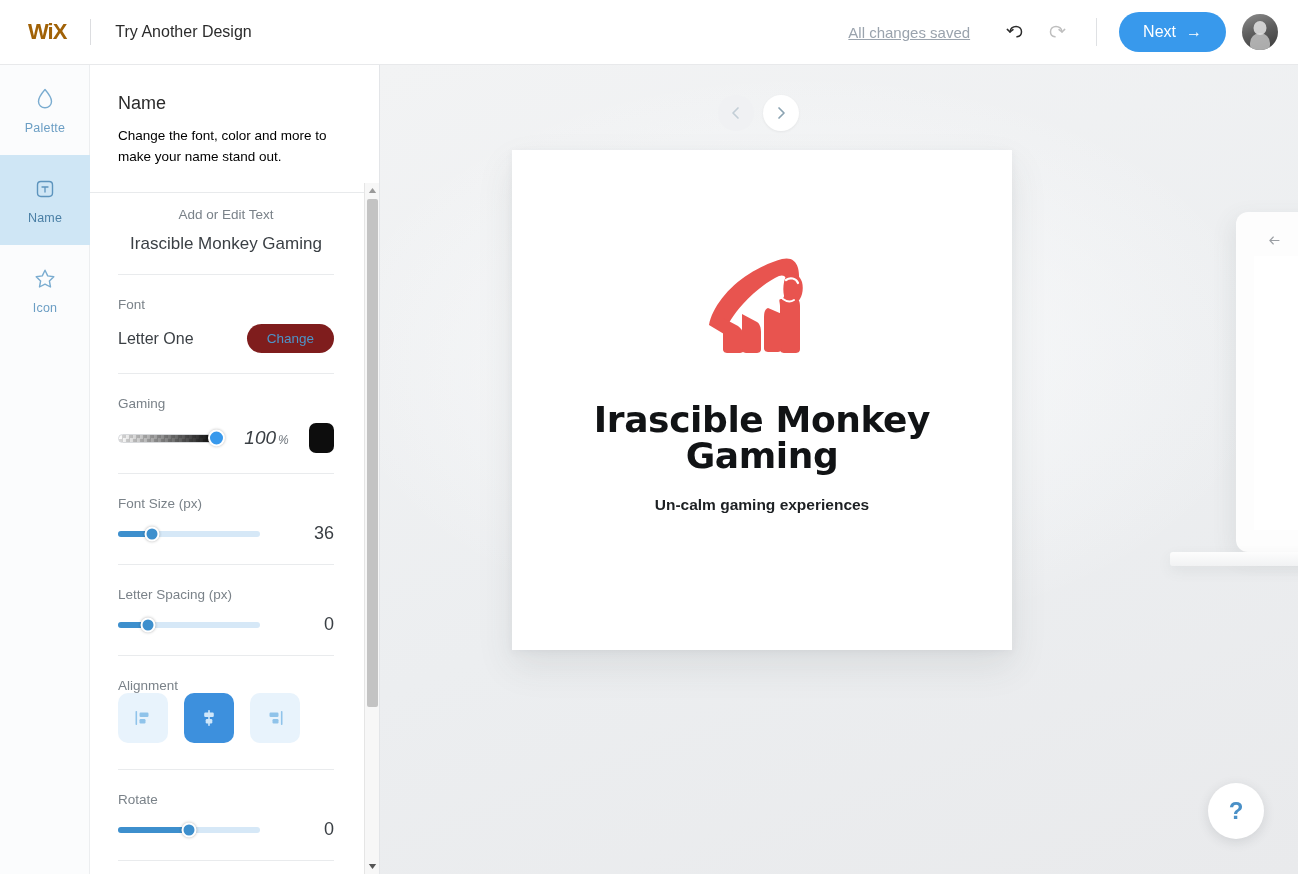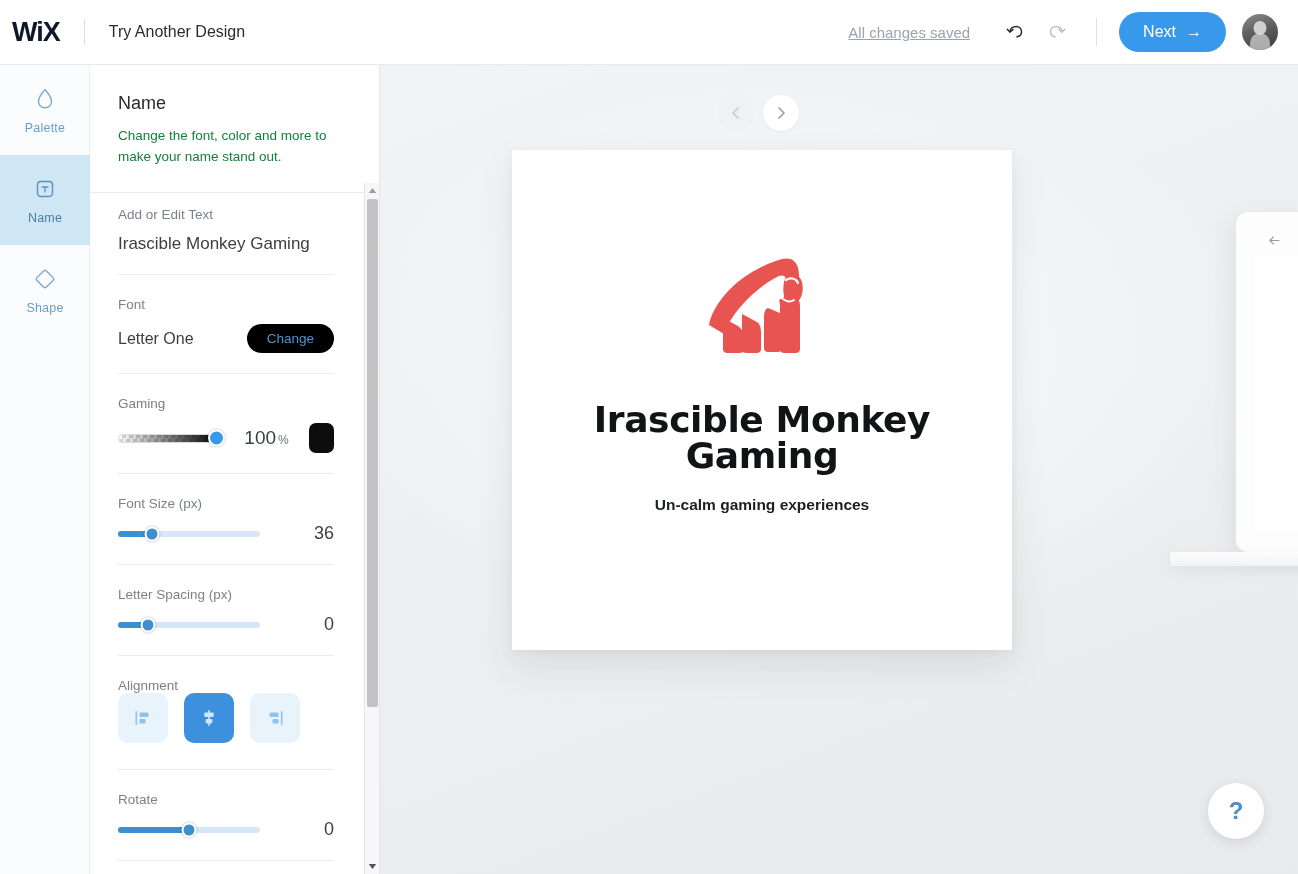--- a/index.html
+++ b/index.html
@@ -12,23 +12,23 @@
 
   
   .topbar {
     position: absolute; left: 0; top: 0;
     width: 1298px; height: 65px;
     background: #fff;
     border-bottom: 1px solid #e8e9eb;
     display: flex; align-items: center;
   }
   .wix-logo {
-    margin-left: 12px;
-    font-size: 27px; font-weight: bold;
-    letter-spacing: -1px; color: #0f172a;
+    margin-left: 28px;
+    font-size: 22px; font-weight: bold;
+    letter-spacing: -1px; color: #a16207;
     font-family: "Liberation Sans", sans-serif;
     line-height: 1;
   }
   .topbar-divider {
     width: 1px; height: 26px; background: #dcdde0;
     margin-left: 24px; margin-right: 24px;
   }
   .try-another {
     font-size: 16px; color: #2b2b2b;
   }
@@ -105,41 +105,41 @@
   }
   .panel-head {
     padding: 28px 28px 24px 28px;
     border-bottom: 1px solid #e8eaec;
     background: #fff;
   }
   .panel-title {
     font-size: 18px; color: #2b2b2b; margin-bottom: 12px;
   }
   .panel-desc {
-    font-size: 13.5px; color: #15803d; line-height: 1.55;
+    font-size: 13.5px; color: #000000; line-height: 1.55;
   }
   .panel-body {
     position: absolute; top: 118px; left: 0;
     width: 272px; height: 691px;
     overflow: hidden; padding: 0 28px;
   }
   .field { padding: 22px 0 20px 0; border-bottom: 1px solid #e9ebed; }
-  .field:first-child { padding-top: 24px; }
+  .field:first-child { padding-top: 24px; text-align: center; }
   .field-label {
     font-size: 13.5px; color: #7a8289; margin-bottom: 12px;
   }
   .text-value {
     font-size: 17px; color: #3a3f44;
   }
   .font-row {
     display: flex; align-items: center; justify-content: space-between;
   }
   .font-name { font-size: 16px; color: #3a3f44; }
   .change-btn {
-    background: #000000; color: #4d94c9;
+    background: #7f1d1d; color: #4d94c9;
     border: none; border-radius: 16px;
     padding: 7px 20px; font-size: 13.5px;
     font-family: "Liberation Sans", sans-serif; cursor: pointer; text-align: right;
   }
 
   
   .opacity-row { display: flex; align-items: center; gap: 0; }
   .op-track {
     position: relative; width: 120px; height: 9px; border-radius: 5px;
     background-image:
@@ -149,21 +149,21 @@
     border: 1px solid #d7d9dc;
   }
   .op-knob {
     position: absolute; right: -7px; top: 50%;
     transform: translateY(-50%);
     width: 17px; height: 17px; border-radius: 50%;
     background: #3899ec; border: 2.5px solid #fff;
     box-shadow: 0 0 3px rgba(0,0,0,.28);
   }
   .op-pct {
-    margin-left: 25px; font-size: 19px; color: #3a3f44;
+    margin-left: 25px; font-size: 19px; color: #3a3f44; font-style: italic;
   }
   .op-pct small { font-size: 12px; color: #6c737a; margin-left: 2px; }
   .swatch {
     margin-left: 20px; width: 30px; height: 30px;
     border-radius: 7px; background: #0d0d0d;
   }
 
   
   .slider-row { display: flex; align-items: center; justify-content: space-between; }
   .s-track {
@@ -341,27 +341,27 @@
 
   <div class="rail-item active">
     <svg class="rail-ico" viewBox="0 0 26 26">
       <rect x="5.5" y="5.5" width="15" height="15" rx="3.4" fill="none" stroke="#5d94bd" stroke-width="1.4"></rect>
       <path d="M10 11 L16 11 M13 11 L13 16" fill="none" stroke="#5d94bd" stroke-width="1.3" stroke-linecap="round"></path>
     </svg>
     <span class="rail-label">Name</span>
   </div>
 
 
-
   <div class="rail-item">
     <svg class="rail-ico" viewBox="0 0 26 26">
-      <rect x="13" y="3.6" width="13.3" height="13.3" rx="1.6" transform="rotate(45 13 3.6)" fill="none" stroke="#7aacd0" stroke-width="1.4"></rect>
+      <path d="M13 4.2 L15.7 9.9 L21.8 10.7 L17.4 15 L18.5 21 L13 18.1 L7.5 21 L8.6 15 L4.2 10.7 L10.3 9.9 Z" fill="none" stroke="#7aacd0" stroke-width="1.4" stroke-linejoin="round"></path>
     </svg>
-    <span class="rail-label">Shape</span>
-  </div>
+    <span class="rail-label">Icon</span>
+  </div>
+
 
 </div>
 
 <div class="panel">
 
   <div class="panel-head">
     <div class="panel-title">Name</div>
     <div class="panel-desc">Change the font, color and more to make your name stand out.</div>
   </div>
 

